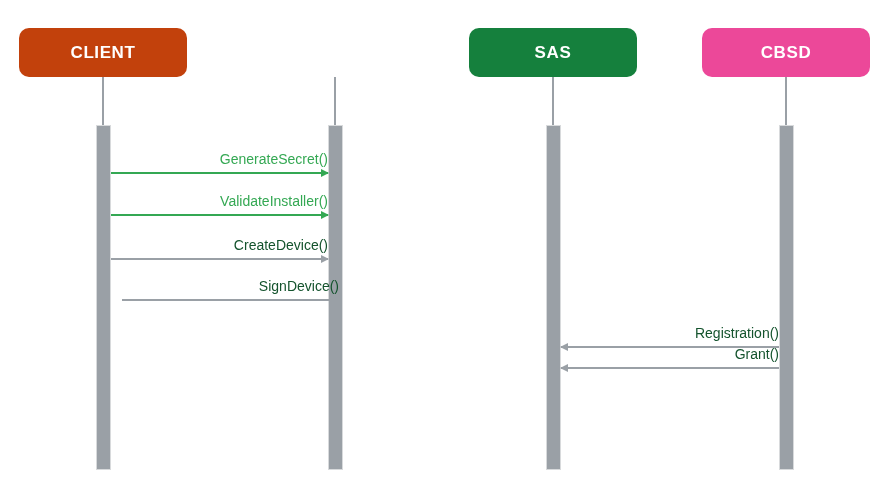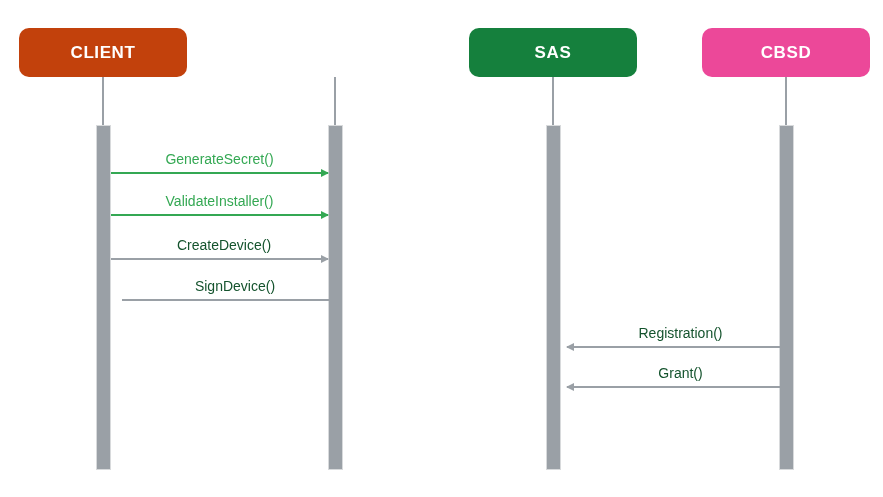--- a/index.html
+++ b/index.html
@@ -32,25 +32,25 @@
     position:absolute;top:125px;height:345px;width:15px;
     background:#9AA0A6;border:1px solid #D8DADC;box-sizing:border-box;
   }
   .act-client{left:96px;}
   .act-sas-portal{left:328px;}
   .act-sas{left:546px;}
   .act-cbsd{left:779px;}
   
   .message{position:absolute;}
   .msg-left-group{left:111px;width:217px;}
-  .msg-right-group{left:561px;width:218px;padding-left:6px;}
+  .msg-right-group{left:561px;width:218px;}
   .m0{top:151px;} .m1{top:193px;} .m2{top:237px;}
-  .m3{top:278px;padding-left:11px;} .m4{top:325px;} .m5{top:365px;}
+  .m3{top:278px;padding-left:11px;} .m4{top:325px;} .m5{top:346px;}
   .msg-label{
-    text-align:center;font-size:14px;line-height:17px;margin-bottom:4px;
+    text-align:right;font-size:14px;line-height:17px;margin-bottom:4px;
   }
   .msg-line{position:relative;height:0;border-top:2px solid;}
   .head{position:absolute;width:0;height:0;top:-5px;
     border-top:4px solid transparent;border-bottom:4px solid transparent;}
   .to-right .head{right:-1px;border-left:8px solid;}
   .to-left  .head{left:-1px;border-right:8px solid;}
   .green .msg-label{color:#34A853;}
   .green .msg-line{border-color:#34A853;}
   .green.to-right .head{border-left-color:#34A853;}
   .gray .msg-label{color:#14532d;margin-left:9px;}

